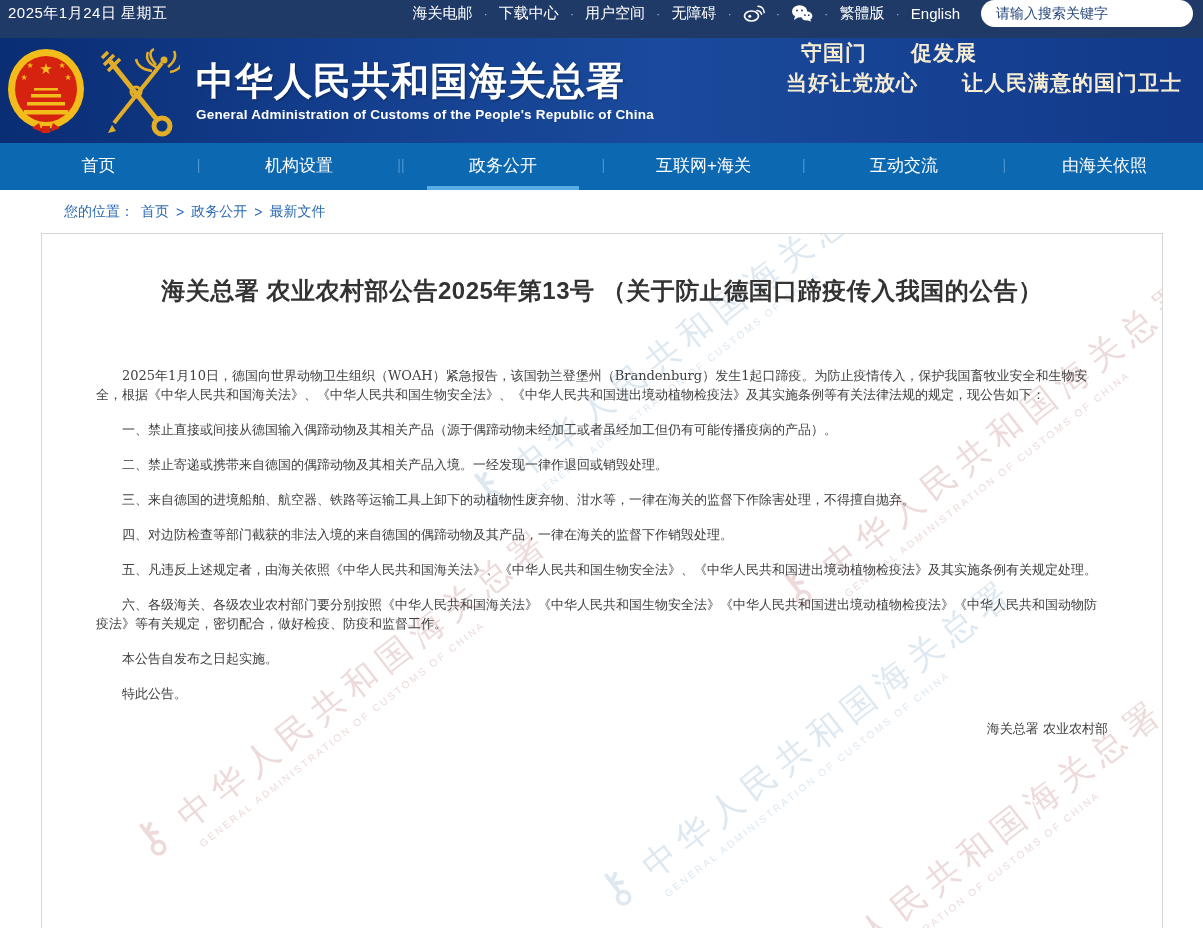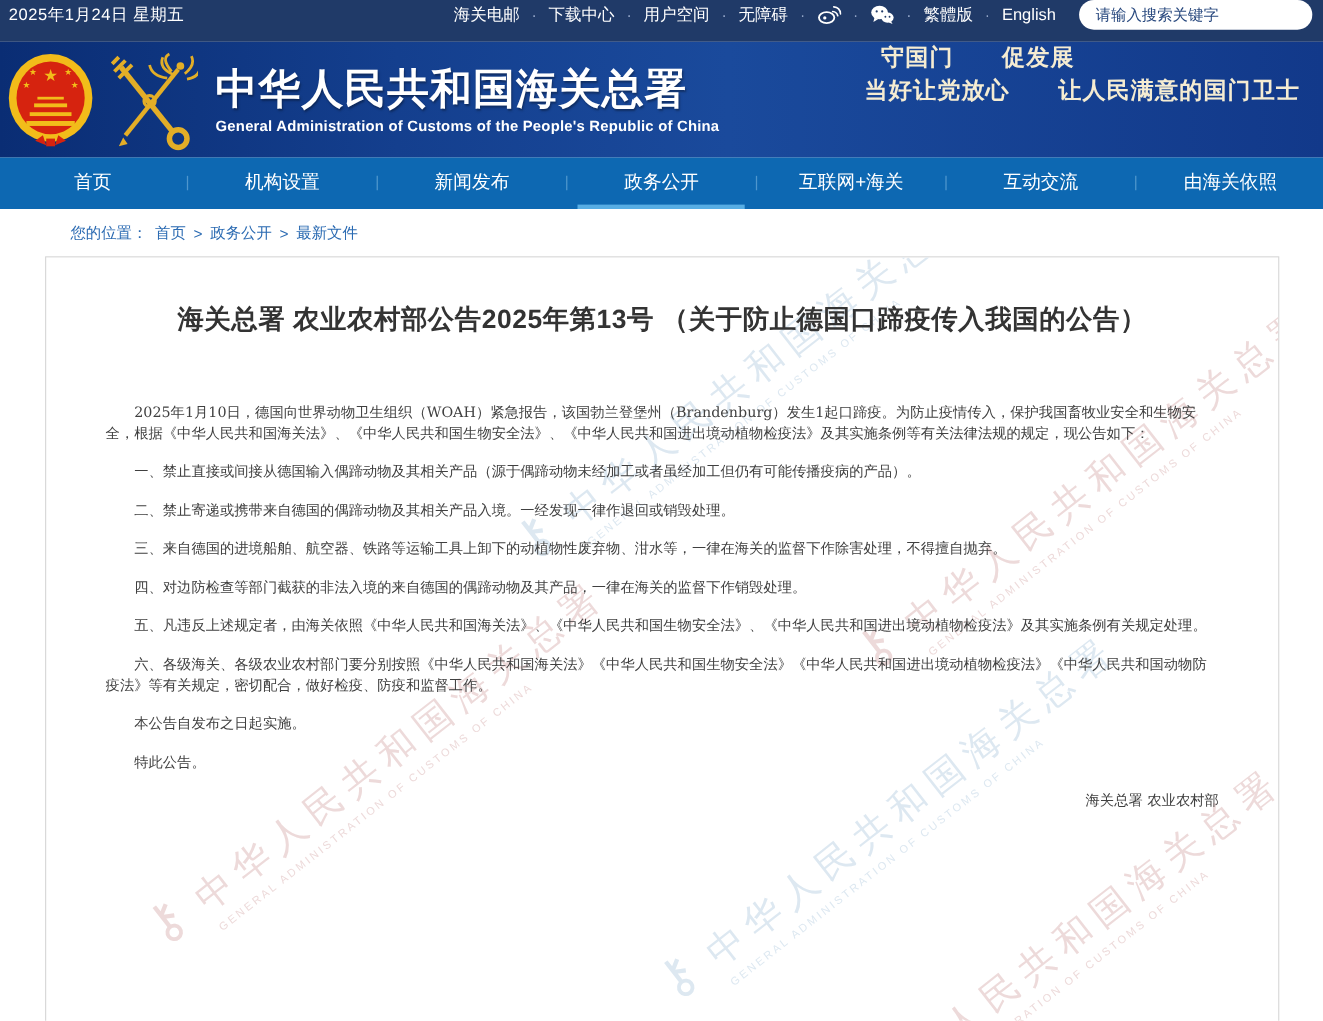--- a/index.html
+++ b/index.html
@@ -175,21 +175,20 @@
       <div class="slogan-l1">守国门　　促发展</div>
       <div class="slogan-l2">当好让党放心　　让人民满意的国门卫士</div>
     </div>
   </div>
 
   <div class="nav">
     <div class="nav-item"><span>首页</span></div>
     <span class="nav-sep">|</span>
     <div class="nav-item"><span>机构设置</span></div>
     <span class="nav-sep">|</span>
-    <div class="nav-item"><span>新闻发布</span></div>
     <span class="nav-sep">|</span>
     <div class="nav-item active"><span>政务公开</span></div>
     <span class="nav-sep">|</span>
     <div class="nav-item"><span>互联网+海关</span></div>
     <span class="nav-sep">|</span>
     <div class="nav-item"><span>互动交流</span></div>
     <span class="nav-sep">|</span>
     <div class="nav-item"><span>由海关依照</span></div>
   </div>
 

